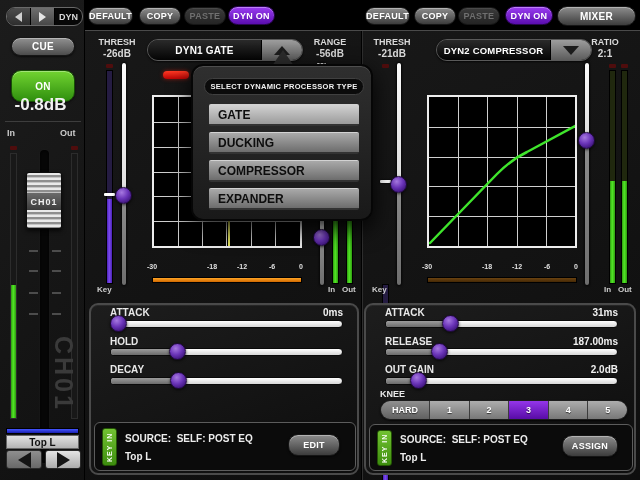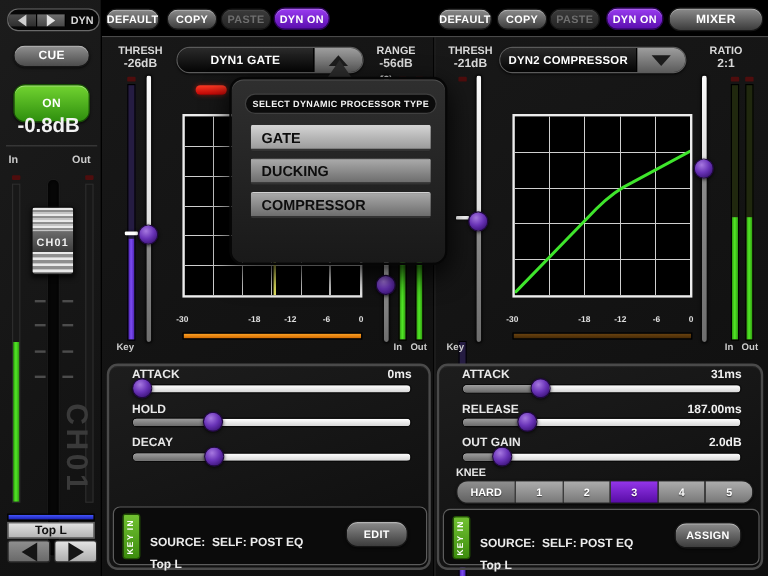--- a/index.html
+++ b/index.html
@@ -39,21 +39,21 @@
   .sublbl { color:#d8d8d8; font-weight:bold; font-size:9px; text-align:center; }
   .scalenum { color:#e0e0e0; font-weight:bold; font-size:7px; text-align:center; }
   .metlbl { color:#cccccc; font-weight:bold; font-size:8px; }
 
   .panel { border:2px solid #4a4a4a; border-radius:9px; background:linear-gradient(160deg,#1d1d1d,#0d0d0d);
            box-shadow:inset 0 1px 0 rgba(255,255,255,.06); }
   .keyinbox { border:1px solid #5c5c5c; border-radius:6px; background:#0b0b0b; }
   .keyintab { border-radius:3px; background:linear-gradient(#72c232,#3d8d0e); border:1px solid #245505; }
   .vtext { writing-mode:vertical-rl; transform:rotate(180deg); color:#fff; font-weight:bold; font-size:7px;
            letter-spacing:1px; text-align:center; width:100%; height:100%; display:flex; align-items:center; justify-content:center; }
-  .srctext { color:#ececec; font-weight:bold; font-size:10px; white-space:pre;margin-top:14px; }
+  .srctext { color:#ececec; font-weight:bold; font-size:10px; white-space:pre; }
 
   
   .selector { display:flex; border:1px solid #5a5a5a; border-radius:11px; overflow:hidden; box-shadow:0 1px 2px rgba(0,0,0,.7); }
   .selector .txt { flex:1; background:linear-gradient(#2a2a2a,#040404); color:#fff; font-weight:bold; font-size:10px;
                    display:flex; align-items:center; justify-content:center; letter-spacing:.2px; }
   .selector .arr { width:41px; background:linear-gradient(#9d9d9d,#5c5c5c); border-left:1px solid #000;
                    display:flex; align-items:center; justify-content:center; }
   .tri-up { width:0; height:0; border-left:8px solid transparent; border-right:8px solid transparent; border-bottom:9px solid #1c1c1c; }
   .tri-down { width:0; height:0; border-left:8px solid transparent; border-right:8px solid transparent; border-top:9px solid #1c1c1c; }
   .tri-left-sm { width:0; height:0; border-top:5px solid transparent; border-bottom:5px solid transparent; border-right:7px solid #cfcfcf; }
@@ -96,21 +96,21 @@
   <div class="abs pill dim" style="left:184px;top:7px;width:42px;height:18px;">PASTE</div>
   <div class="abs pill purple" style="left:228px;top:6px;width:47px;height:19px;">DYN ON</div>
   <div class="abs pill" style="left:365px;top:7px;width:45px;height:18px;">DEFAULT</div>
   <div class="abs pill" style="left:414px;top:7px;width:42px;height:18px;">COPY</div>
   <div class="abs pill dim" style="left:458px;top:7px;width:42px;height:18px;">PASTE</div>
   <div class="abs pill purple" style="left:505px;top:6px;width:48px;height:19px;">DYN ON</div>
   <div class="abs pill" style="left:557px;top:6px;width:79px;height:20px;font-size:10px;">MIXER</div>
 
   <div class="abs" style="left:0;top:0;width:85px;height:480px;background:linear-gradient(135deg,#1c1c1c,#111);border-right:1px solid #000;">
 
-    <div class="abs" style="left:6px;top:7px;width:77px;height:19px;border:1px solid #6a6a6a;border-radius:9px;background:#070707;display:flex;overflow:hidden;align-items:center;">
+    <div class="abs" style="left:6px;top:7px;width:77px;height:19px;border:1px solid #6a6a6a;border-radius:9px;background:#070707;display:flex;overflow:hidden;">
       <div class="ctr" style="width:24px;background:linear-gradient(#4d4d4d,#2e2e2e);border-right:1px solid #000;">
         <span class="tri-left-sm"></span>
       </div>
       <div class="ctr" style="width:24px;background:linear-gradient(#6e6e6e,#484848);border-right:1px solid #000;">
         <span class="tri-right-sm"></span>
       </div>
       <div class="ctr" style="flex:1;color:#d8d8d8;font-weight:bold;font-size:9px;">DYN</div>
     </div>
 
     <div class="abs pill cue" style="left:11px;top:37px;width:64px;height:19px;font-size:10px;">CUE</div>
@@ -217,21 +217,21 @@
   </div>
   <div class="abs vmeter" style="left:346px;top:70px;width:7px;height:214px;">
     <div class="vmeter-fill" style="top:130px;"></div>
   </div>
   <div class="abs metlbl" style="left:97px;top:285px;">Key</div>
   <div class="abs metlbl" style="left:328px;top:285px;">In</div>
   <div class="abs metlbl" style="left:342px;top:285px;">Out</div>
 
   <div class="abs sublbl" style="left:367px;top:37px;width:50px;">THRESH</div>
   <div class="abs sublbl" style="left:367px;top:48px;width:50px;font-size:10px;">-21dB</div>
-  <div class="abs selector" style="left:416px;top:39px;width:156px;height:22px;">
+  <div class="abs selector" style="left:436px;top:39px;width:156px;height:22px;">
     <div class="txt" style="font-size:9.5px;">DYN2 COMPRESSOR</div>
     <div class="arr">
         <span class="tri-down"></span>
       </div>
   </div>
   <div class="abs sublbl" style="left:580px;top:37px;width:50px;">RATIO</div>
   <div class="abs sublbl" style="left:580px;top:48px;width:50px;font-size:10px;">2:1</div>
 
   <div class="abs clipdot" style="left:382px;top:64px;width:7px;height:4px;"></div>
   <div class="abs keymeter" style="left:382px;top:70px;width:7px;height:214px;">
@@ -348,15 +348,16 @@
     <div class="abs srctext" style="left:30px;top:27px;">Top L</div>
     <div class="abs pill" style="left:192px;top:10px;width:56px;height:22px;">ASSIGN</div>
   </div>
 
   <div class="abs pointer-up" style="left:272px;top:50px;"></div>
   <div class="abs popup" style="left:191px;top:64px;width:182px;height:157px;">
     <div class="abs popitem sel" style="left:16px;top:38px;width:150px;height:22px;">GATE</div>
     <div class="abs popup-title ctr" style="left:11px;top:12px;width:160px;height:17px;">SELECT DYNAMIC PROCESSOR TYPE</div>
     <div class="abs popitem" style="left:16px;top:66px;width:150px;height:22px;">DUCKING</div>
     <div class="abs popitem" style="left:16px;top:94px;width:150px;height:22px;">COMPRESSOR</div>
+    <div class="abs popitem" style="left:16px;top:122px;width:150px;height:22px;">EXPANDER</div>
   </div>
 
 </div>
 
 </body></html>

